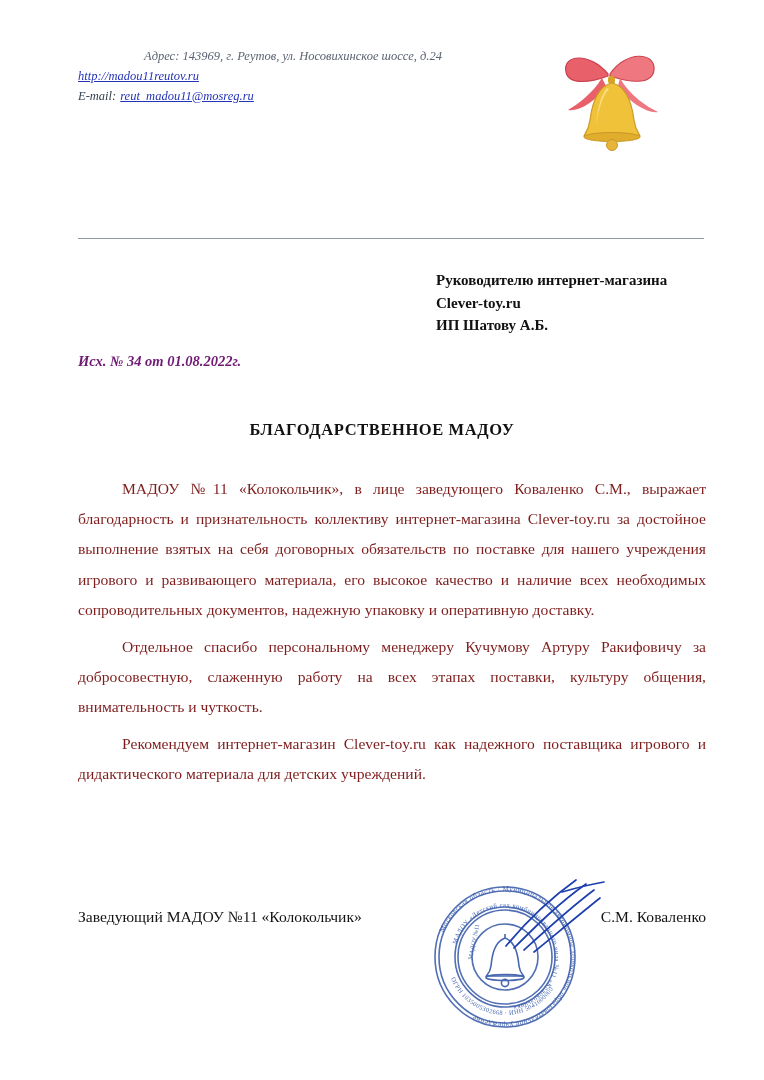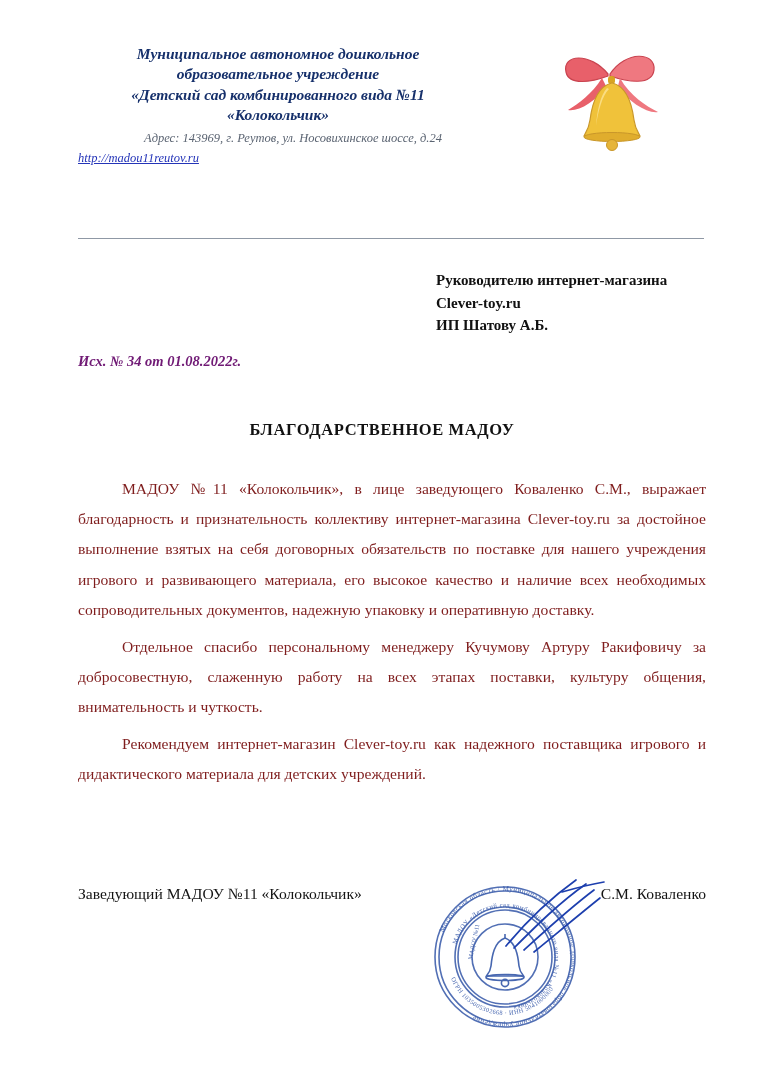--- a/index.html
+++ b/index.html
@@ -129,21 +129,21 @@
     font-size: 15.6px;
     line-height: 1.95;
     color: #7f1d1d;
   }
 
   
   .signature-row {
     position: absolute;
     left: 78px;
     right: 58px;
-    top: 885px;
+    top: 908px;
     display: flex;
     justify-content: space-between;
     align-items: baseline;
     font-size: 15.6px;
     color: #141414;
   }
 
   .stamp {
     position: absolute;
     left: 420px;
@@ -159,31 +159,29 @@
     height: 90px;
   }
 </style>
 </head>
 <body>
 
 <div class="page">
 
   <div class="letterhead">
 
-    <div class="org-title">
-      <div>Муниципальное автономное дошкольное</div>
-      <div>образовательное учреждение</div>
-      <div>«Детский сад комбинированного вида №11</div>
-      <div>«Колокольчик»</div>
-    </div>
 
     <div class="contact-block">
       <div class="contact-line">Адрес: 143969, г. Реутов, ул. Носовихинское шоссе, д.24</div>
       <div>
         <a class="contact-link" href="#">http://madou11reutov.ru</a>
+      </div>
+      <div>
+        <span class="contact-email">E-mail:</span>
+        <a class="contact-link" href="#">reut_madou11@mosreg.ru</a>
       </div>
     </div>
 
     <svg class="logo" viewBox="0 0 120 110">
 
       <path d="M56 28 C38 6, 10 8, 14 26 C17 40, 40 36, 56 30 Z" fill="#e8606a" stroke="#c9434f" stroke-width="1.2"></path>
       <path d="M58 28 C74 4, 104 6, 102 24 C100 40, 76 36, 58 30 Z" fill="#ef7880" stroke="#c9434f" stroke-width="1.2"></path>
 
       <path d="M50 32 C40 48, 26 58, 16 64 C26 66, 44 56, 54 40 Z" fill="#e8606a"></path>
       <path d="M68 32 C78 50, 94 60, 106 66 C96 68, 76 56, 66 40 Z" fill="#ef7880"></path>

